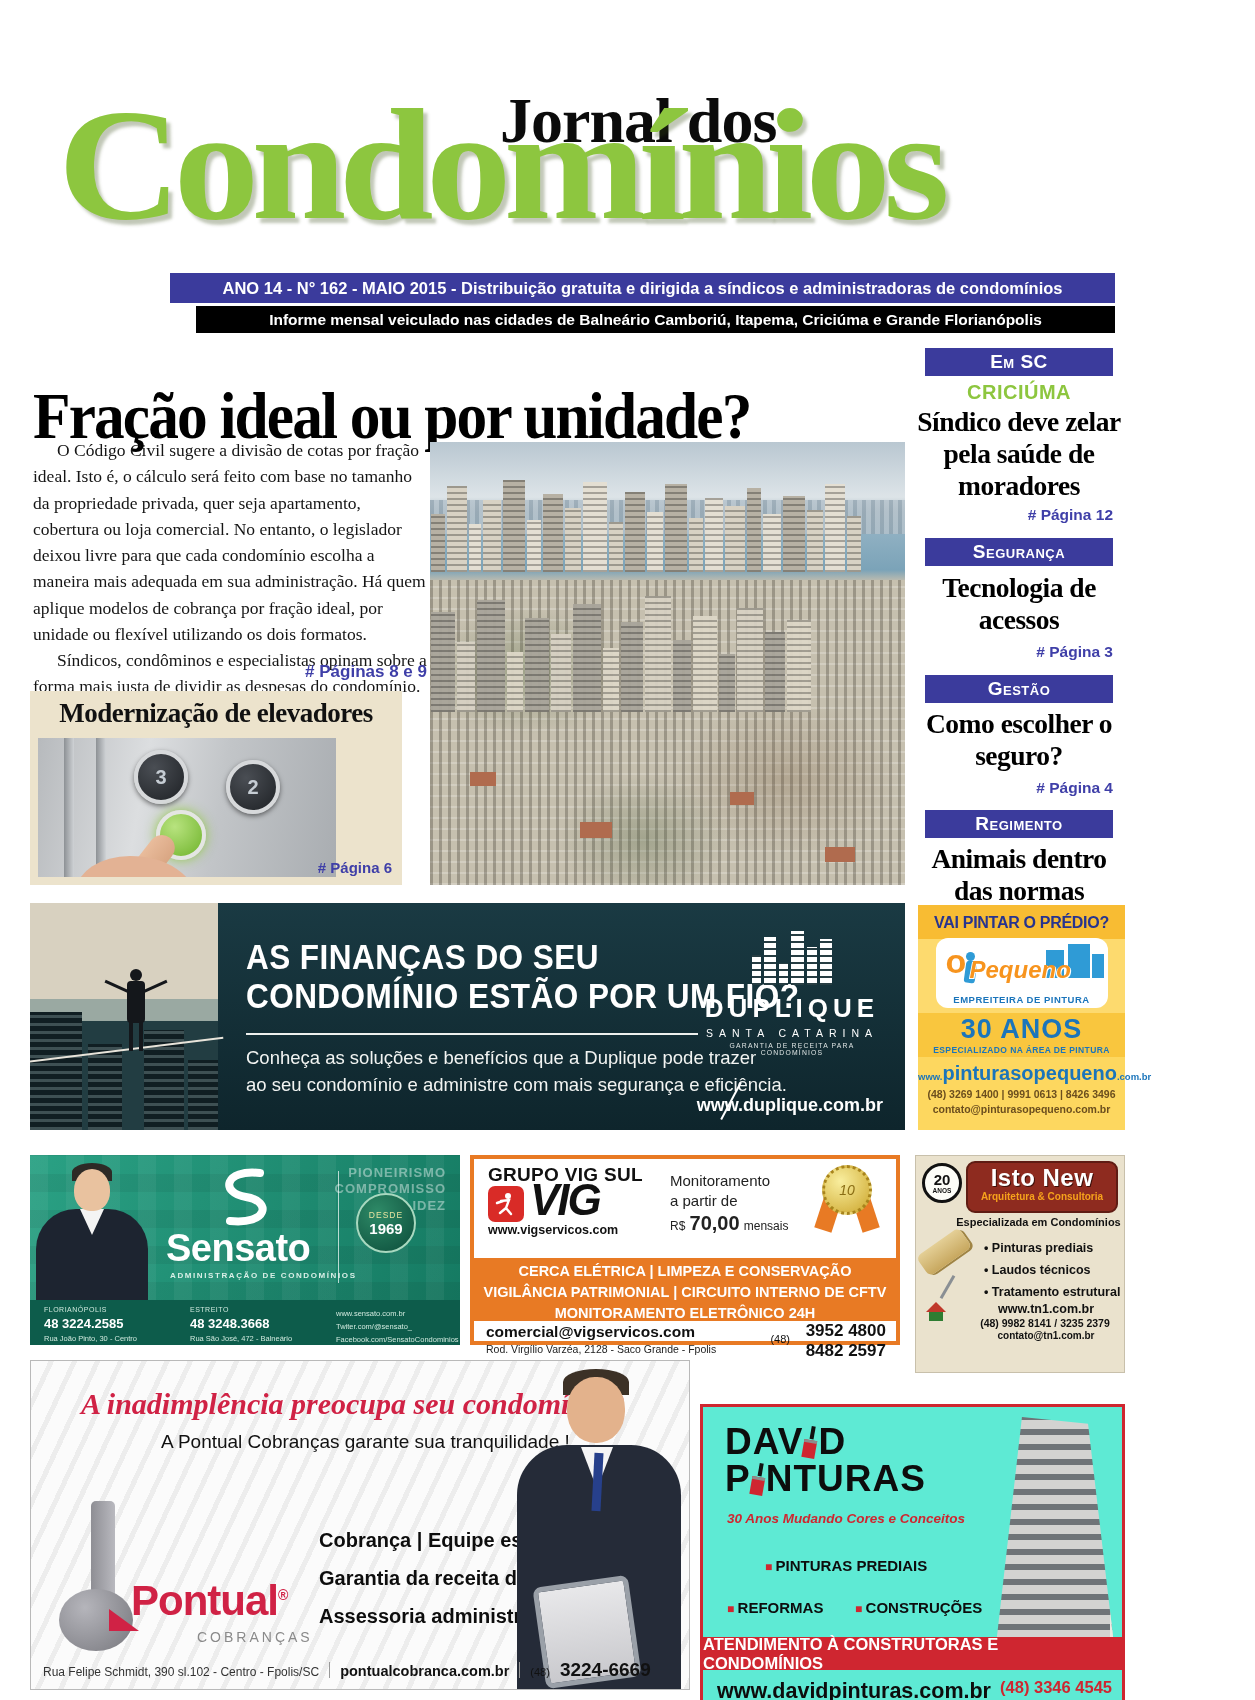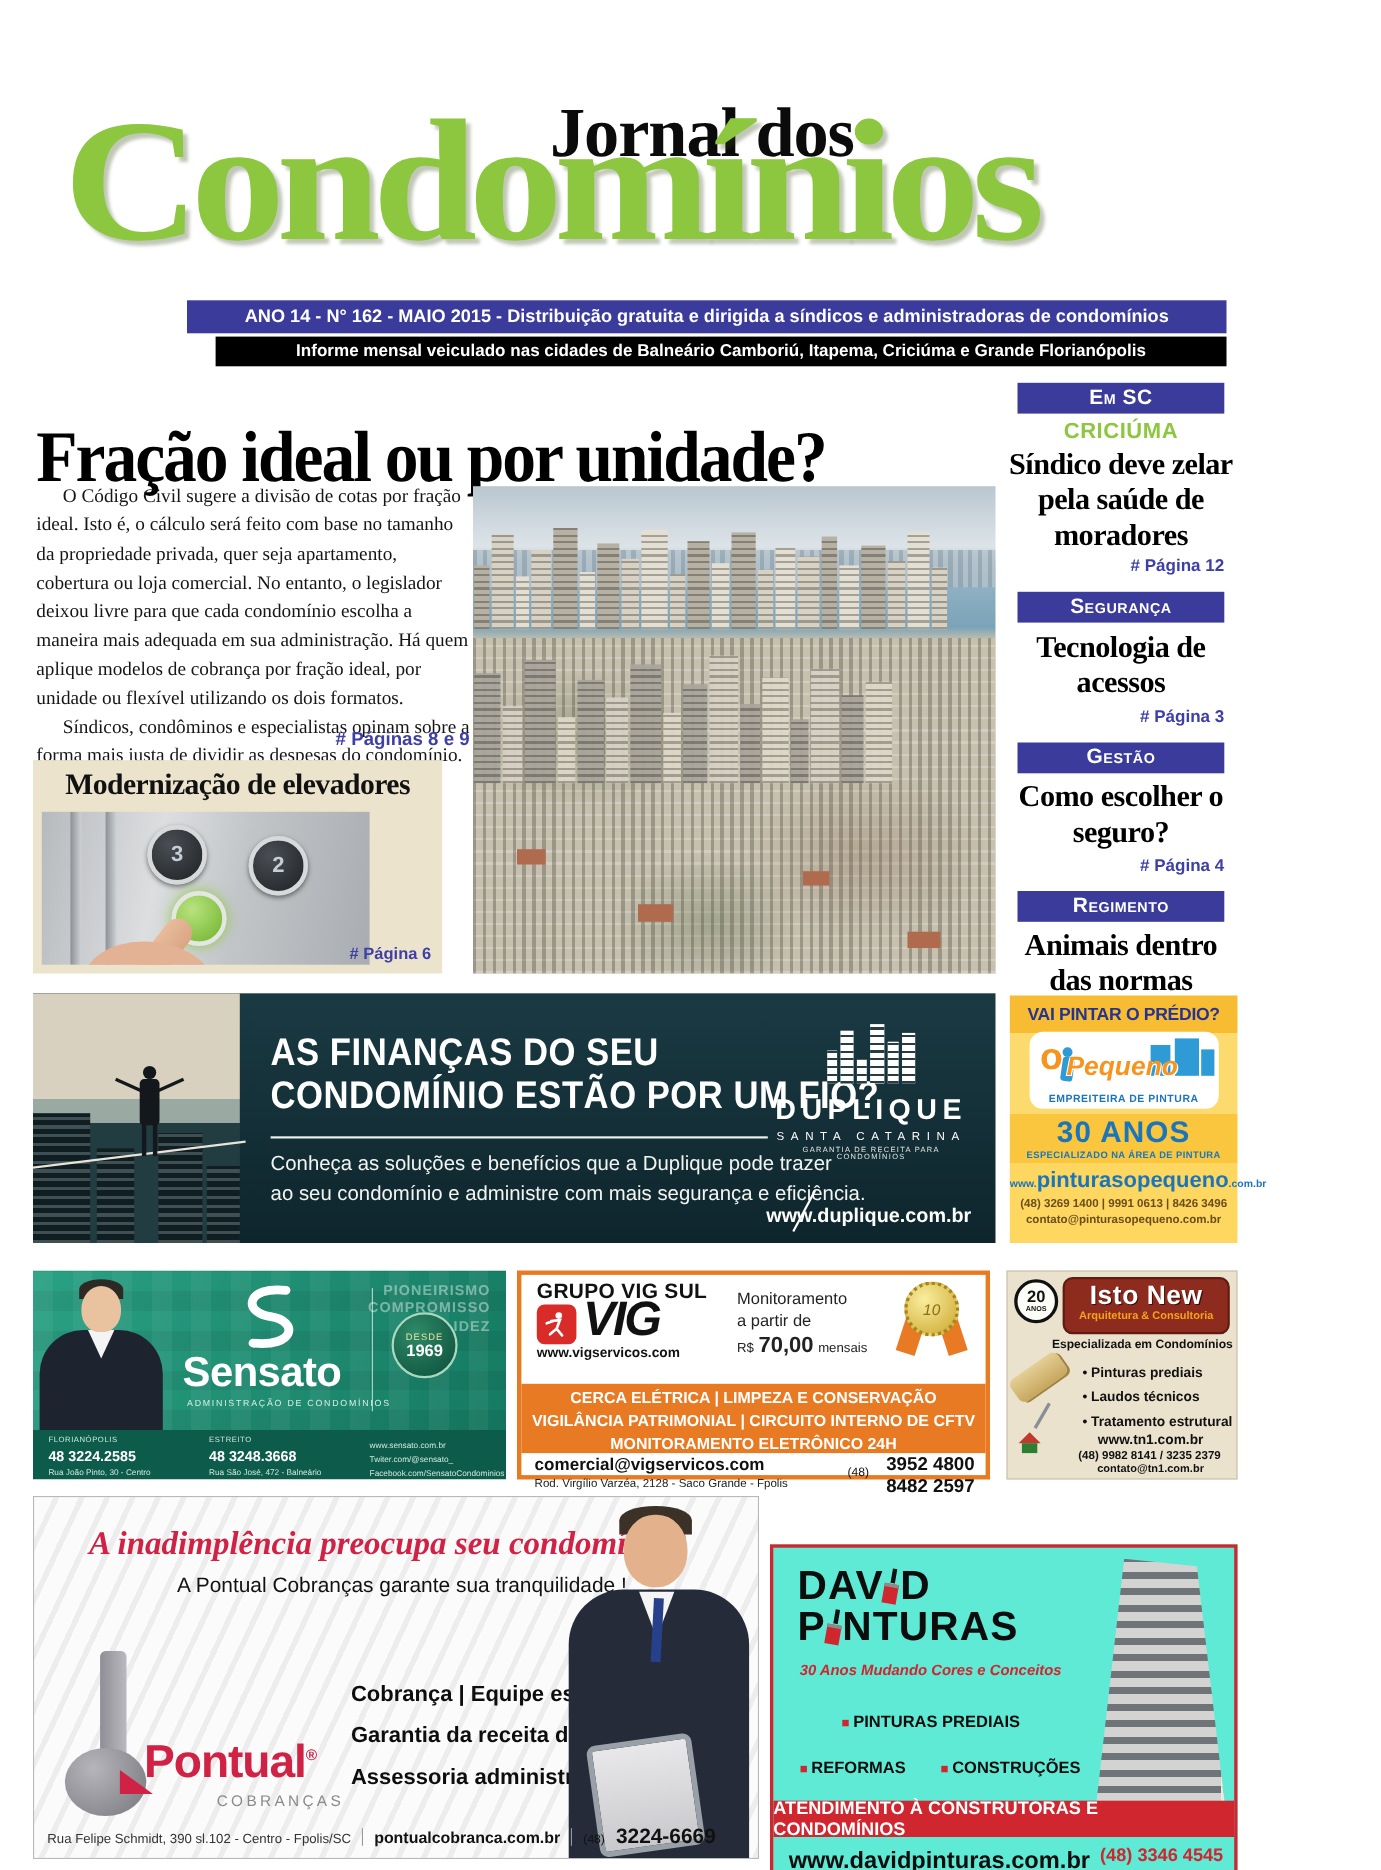--- a/index.html
+++ b/index.html
@@ -132,21 +132,21 @@
                        linear-gradient(115deg,#2aa184,#157a62);}
   .sen-man-head{position:absolute;left:44px;top:14px;width:36px;height:42px;border-radius:50% 50% 45% 45%;background:#e9c29f;}
   .sen-man-hair{position:absolute;left:42px;top:8px;width:40px;height:18px;border-radius:50% 50% 0 0;background:#2d2a26;}
   .sen-man-body{position:absolute;left:6px;top:54px;width:112px;height:92px;border-radius:40px 40px 0 0;background:#1d2430;}
   .sen-man-shirt{position:absolute;left:50px;top:54px;width:0;height:0;border-left:12px solid transparent;
                  border-right:12px solid transparent;border-top:26px solid #f4f4f4;}
   .sen-slogan{position:absolute;right:14px;top:10px;text-align:right;font-weight:bold;font-size:13px;
               line-height:1.25;color:rgba(255,255,255,.42);letter-spacing:1px;}
   .sen-slogo{position:absolute;left:178px;top:12px;}
   .sen-name{position:absolute;left:136px;top:72px;font-size:38px;font-weight:bold;letter-spacing:-.5px;}
-  .sen-namesub{position:absolute;left:140px;top:116px;font-size:8px;letter-spacing:1.6px;color:#d9efe7;}
+  .sen-namesub{position:absolute;left:140px;top:116px;font-size:8px;letter-spacing:1.6px;color:#d9efe7;font-weight:bold;}
   .sen-div{position:absolute;left:308px;top:16px;width:1px;height:112px;background:rgba(255,255,255,.7);}
   .sen-badge{position:absolute;left:326px;top:38px;width:56px;height:56px;border-radius:50%;
              background:radial-gradient(circle at 35% 30%,#2e8a67,#0b4c3a);border:2px solid #a8d8bf;
              display:flex;flex-direction:column;align-items:center;justify-content:center;}
   .sen-badge .t{font-size:8.5px;color:#e7e3a0;letter-spacing:1px;}
   .sen-badge .y{font-size:15px;font-weight:bold;}
   .sen-foot{position:absolute;left:0;right:0;bottom:0;height:45px;background:#0d5c4b;font-size:7.5px;color:#cfe8dd;}
   .sen-col{position:absolute;top:5px;line-height:1.35;}
   .sen-col .ph{font-size:13px;font-weight:bold;color:#fff;margin:1px 0;}
   .sen-col .ct{font-size:7px;letter-spacing:.5px;}
@@ -172,21 +172,21 @@
                   font-style:italic;color:#8a6d14;font-size:14px;}
   .vig-band{height:63px;background:var(--vig-orange,#e87a24);color:#fff;text-align:center;
             font-weight:bold;font-size:14.5px;line-height:1.45;padding-top:3px;box-sizing:border-box;}
   .vig-bot{position:relative;height:39px;}
   .vig-mail{position:absolute;left:12px;top:2px;font-size:15.5px;font-weight:bold;}
   .vig-addr{position:absolute;left:12px;top:22px;font-size:10.5px;color:#222;}
   .vig-ddd{position:absolute;right:106px;top:12px;font-size:11px;}
   .vig-phones{position:absolute;right:10px;top:0;font-size:17px;font-weight:bold;text-align:left;line-height:1.15;}
 
   
-  .tn{position:absolute;left:915px;top:1155px;width:210px;height:190px;background:#eae2cd;border:1px solid #c8c0ab;
+  .tn{position:absolute;left:915px;top:1155px;width:210px;height:218px;background:#eae2cd;border:1px solid #c8c0ab;
       box-sizing:border-box;overflow:hidden;}
   .tn-badge{position:absolute;left:6px;top:7px;width:40px;height:40px;border-radius:50%;background:#fdfdf8;
             border:3px solid #111;box-sizing:border-box;display:flex;flex-direction:column;align-items:center;justify-content:center;}
   .tn-badge .n{font-size:15px;font-weight:bold;line-height:1;} .tn-badge .a{font-size:6.5px;font-weight:bold;}
   .tn-red{position:absolute;left:50px;top:5px;width:152px;height:52px;background:var(--technew-red,#8e2b1f);
           border:2px solid #5f1c13;border-radius:9px;box-sizing:border-box;text-align:center;color:#fff;}
   .tn-red .nm{font-size:24px;font-weight:bold;letter-spacing:.5px;line-height:1.1;margin-top:2px;
               text-shadow:1px 1px 0 #3c0f09;}
   .tn-red .sb{font-size:10px;font-weight:bold;color:#f6a21c;}
   .tn-spec{position:absolute;left:40px;top:60px;width:165px;text-align:center;font-size:11px;font-weight:bold;}

